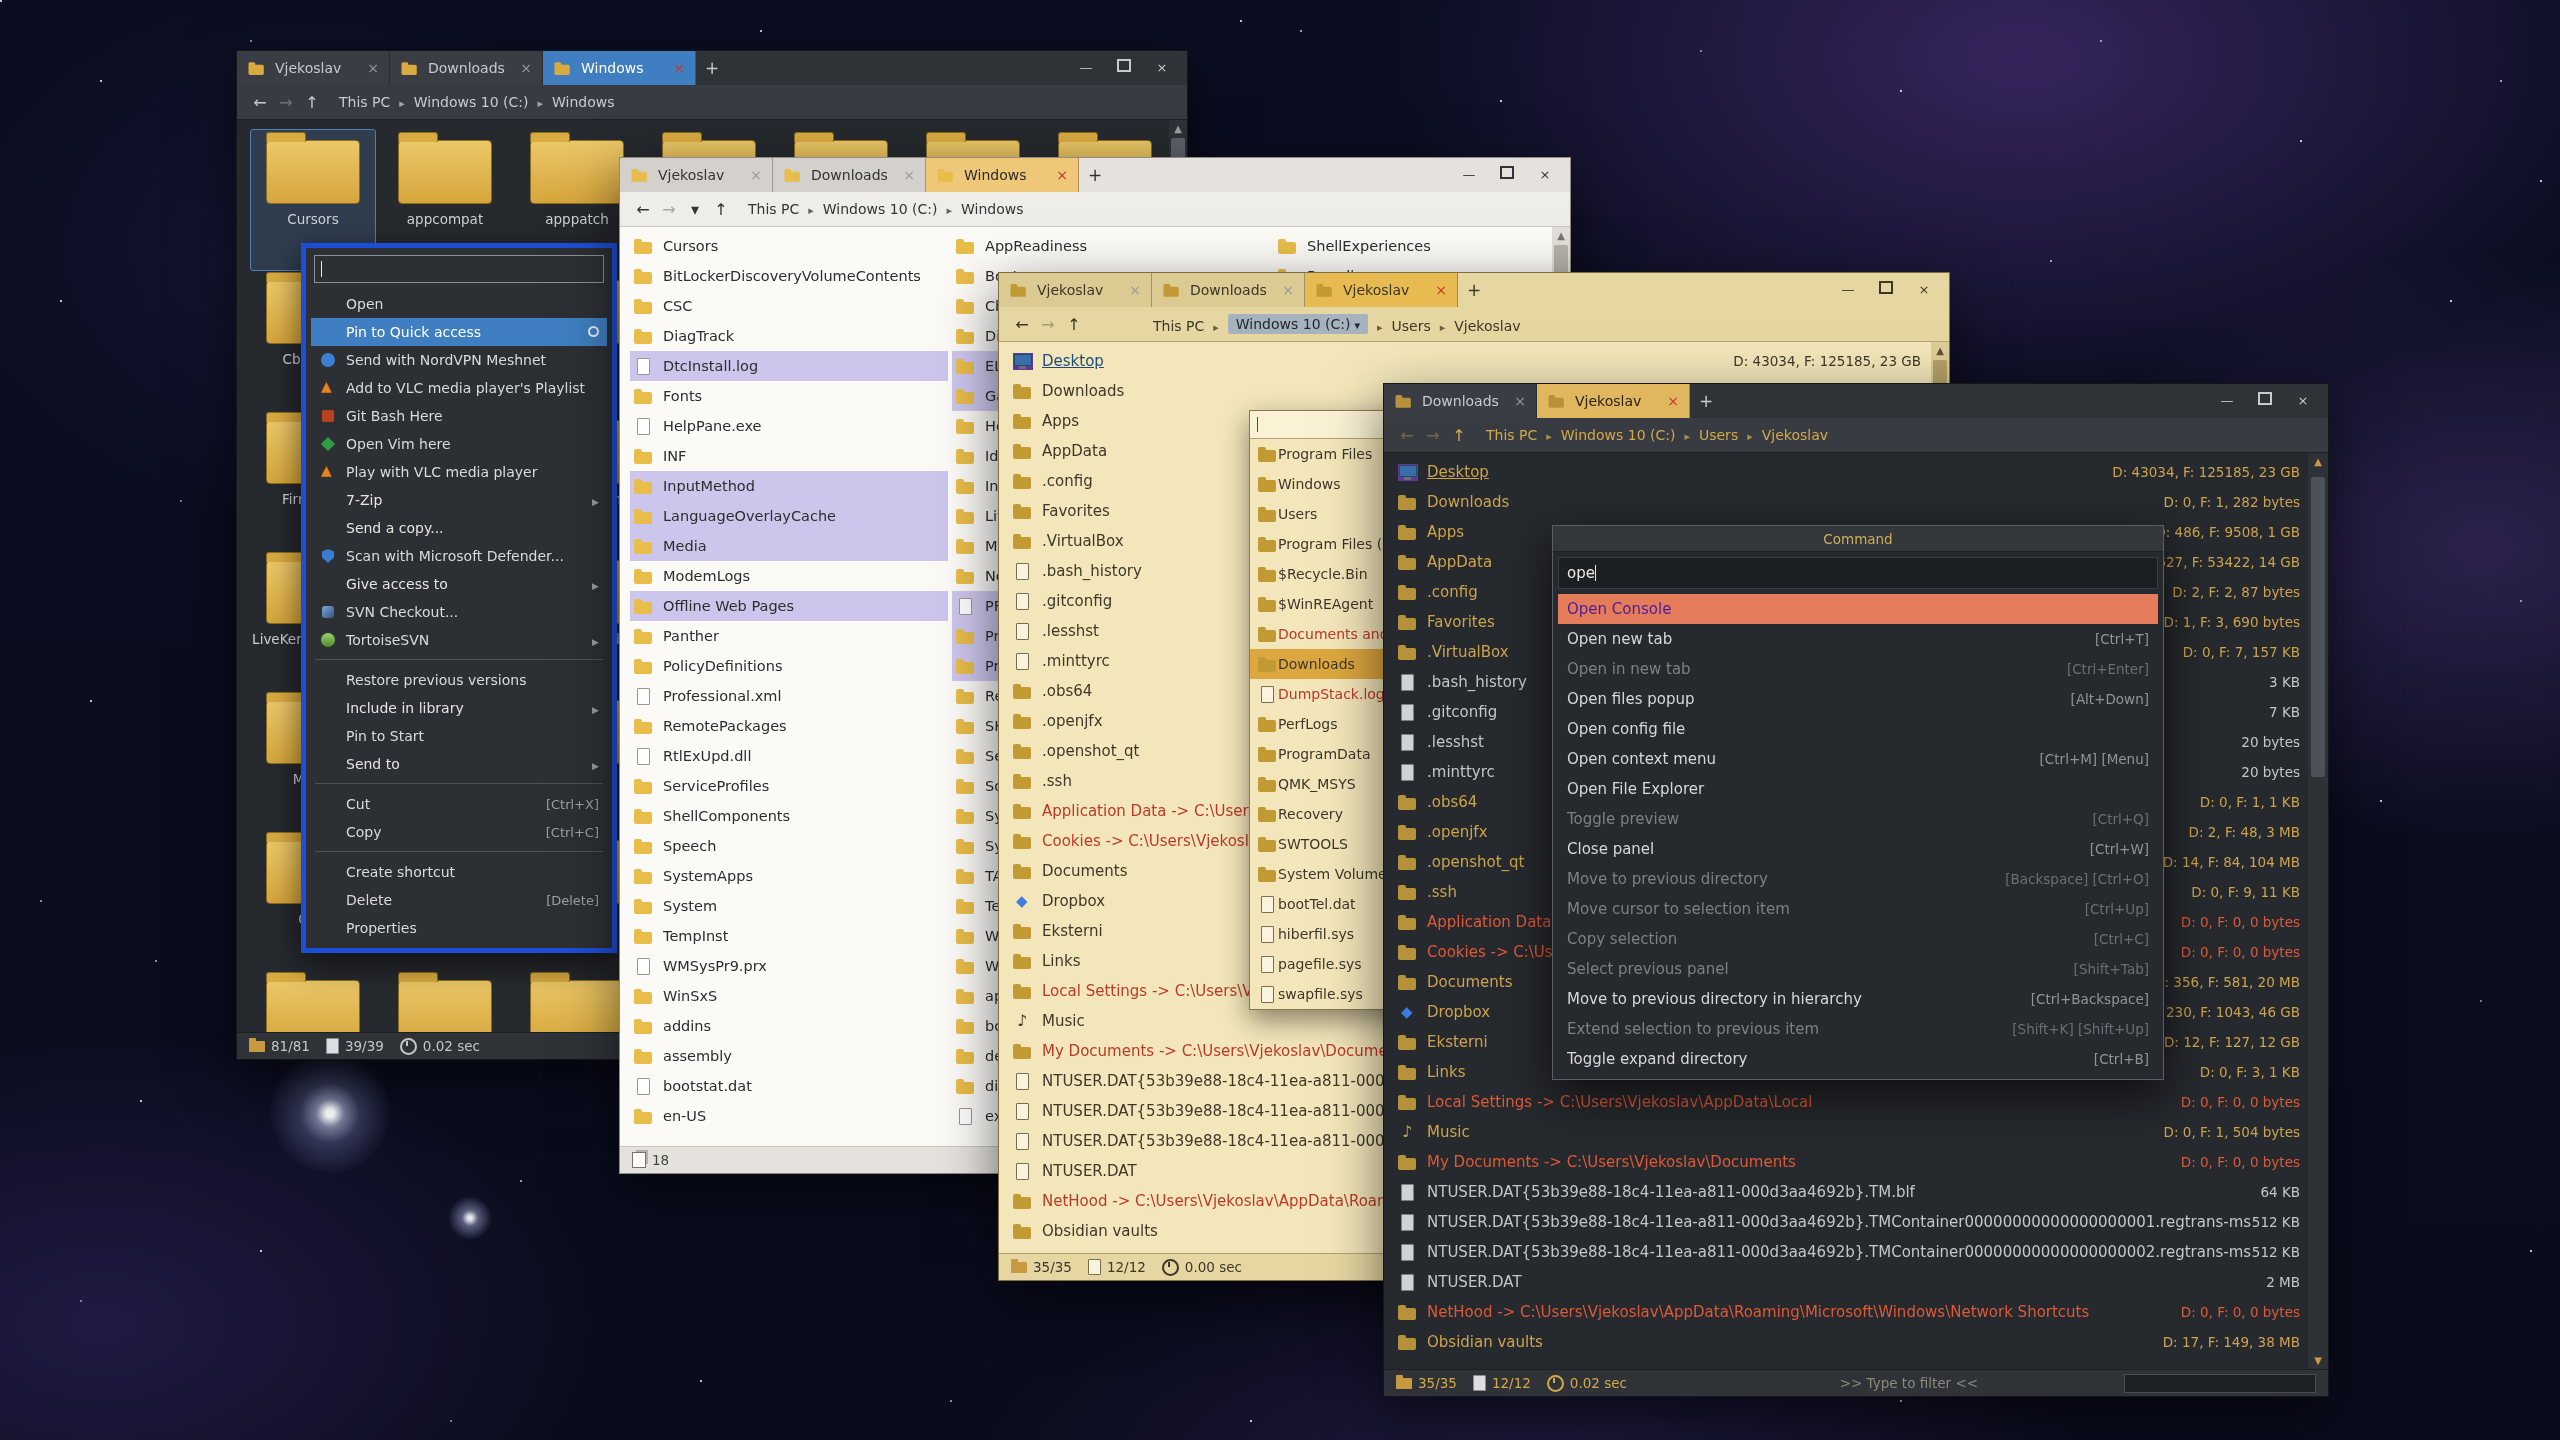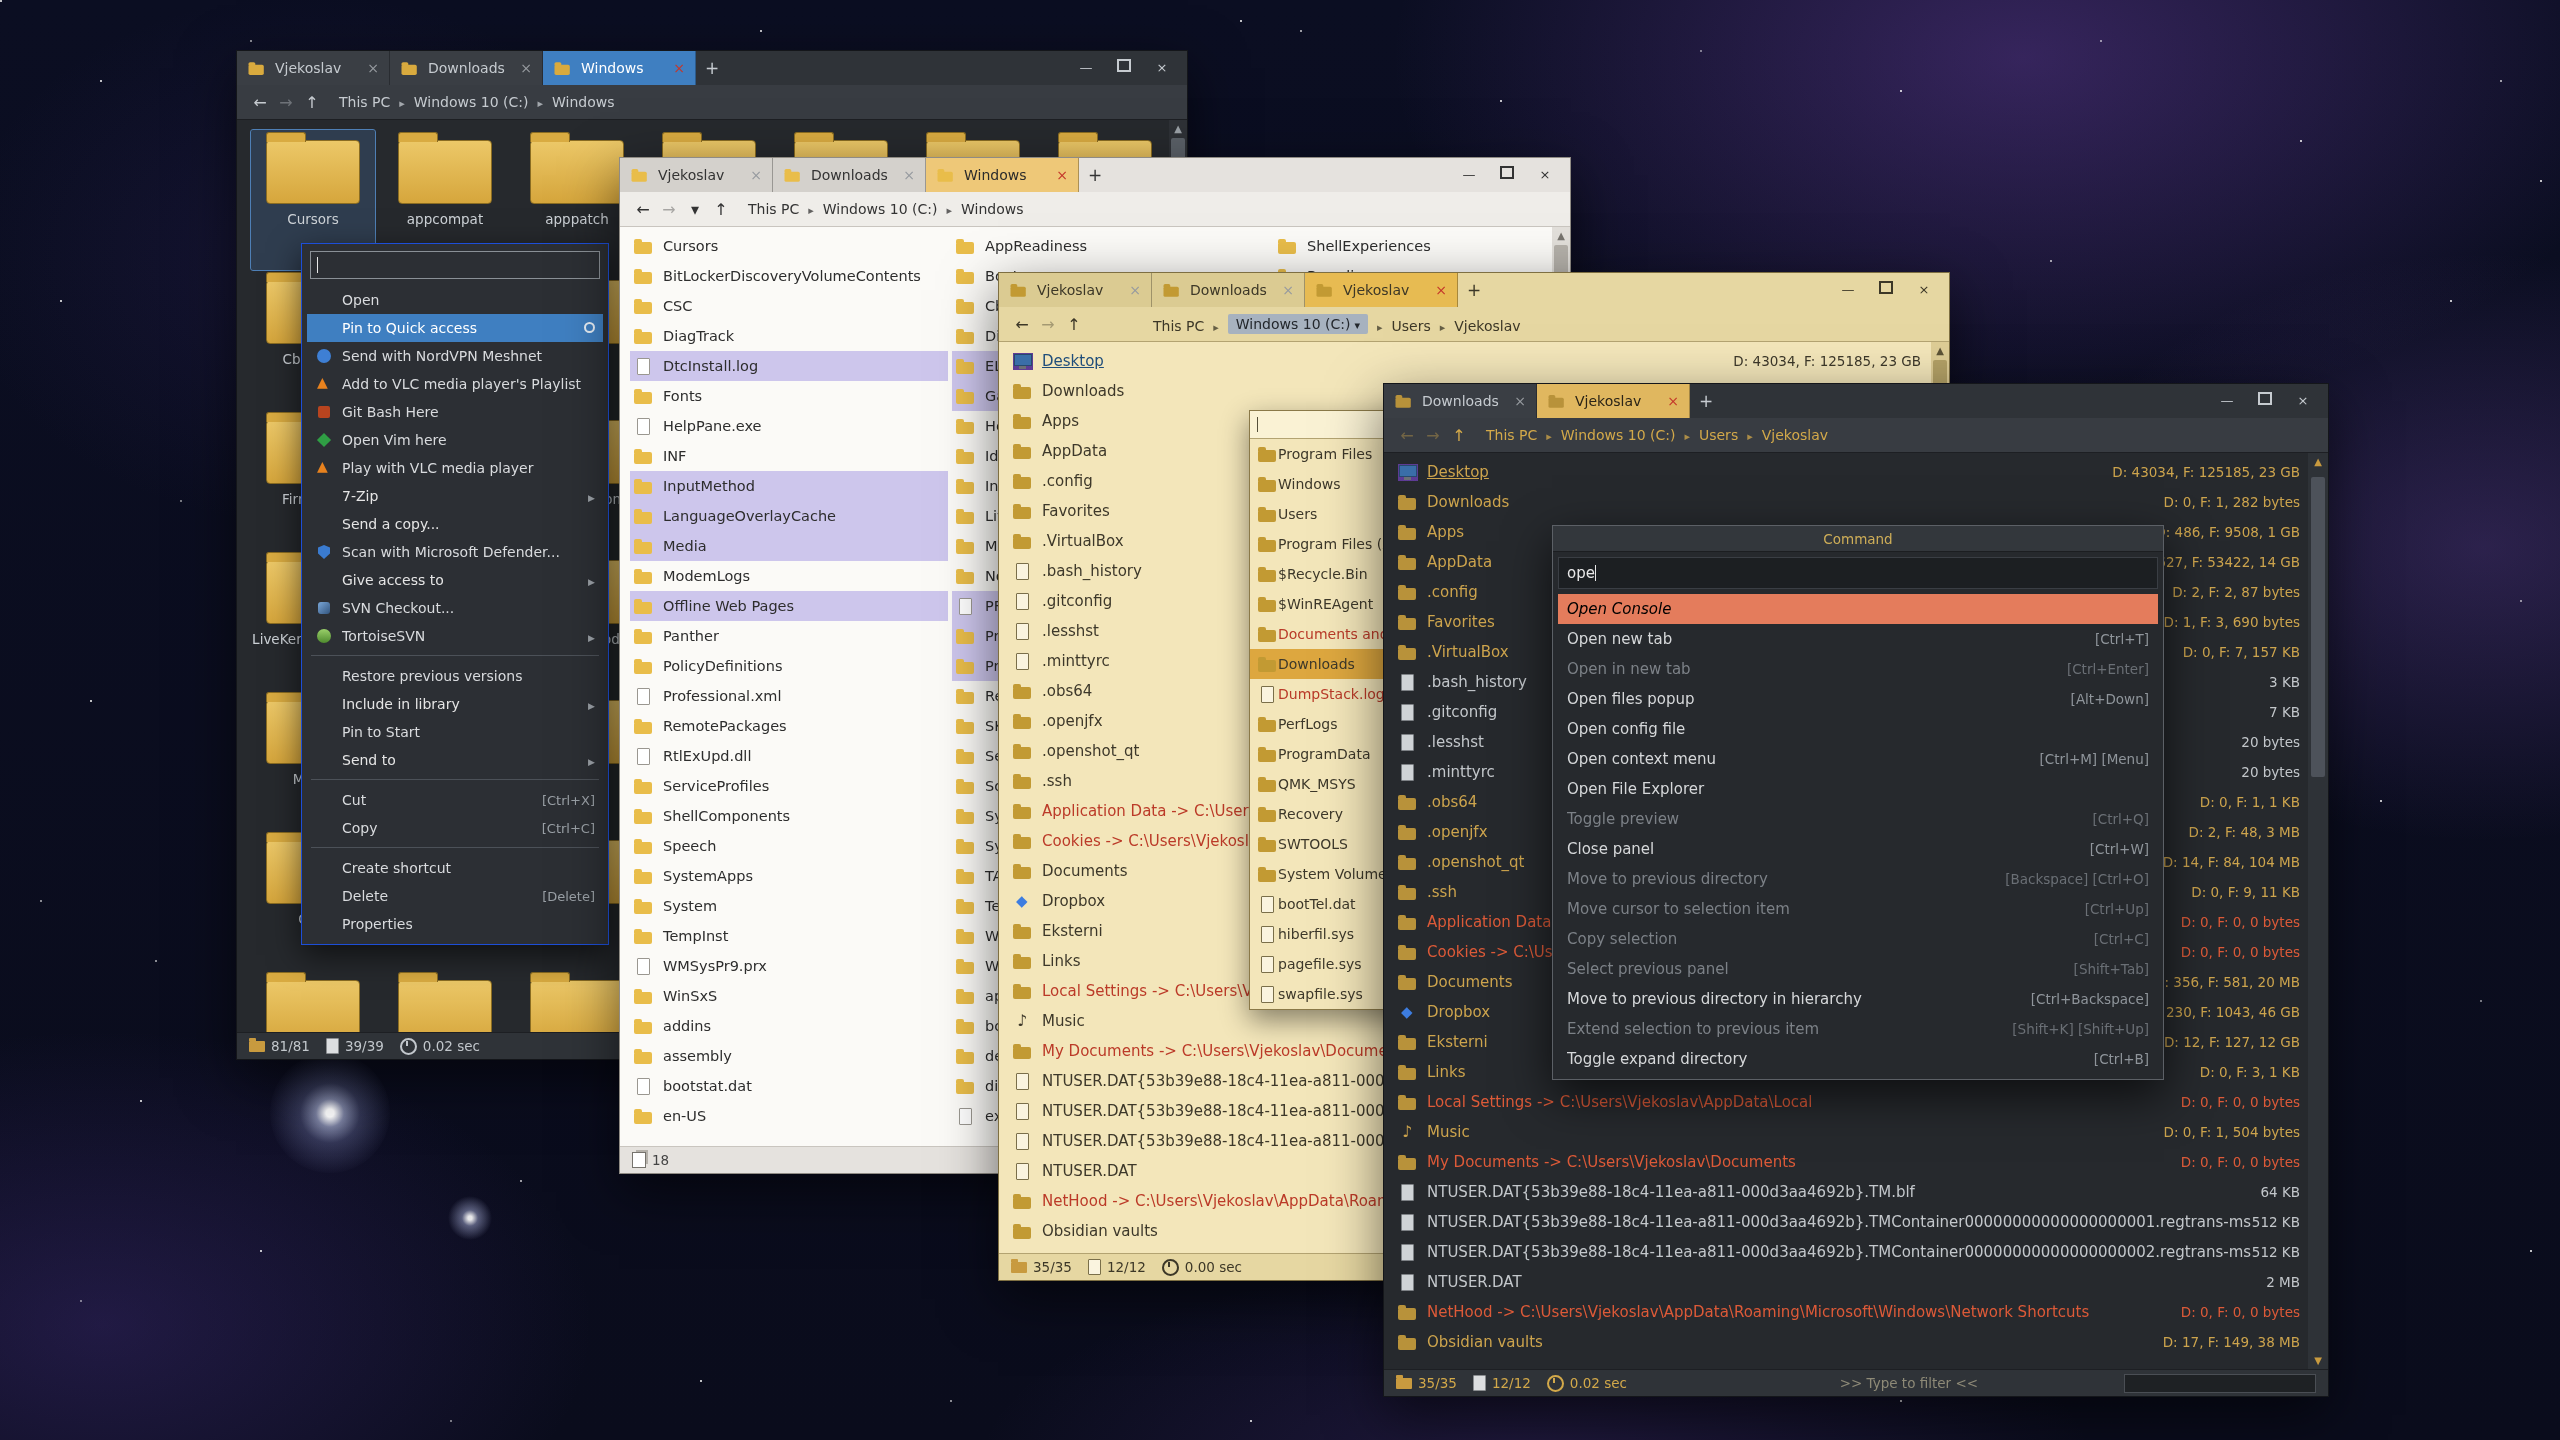--- a/index.html
+++ b/index.html
@@ -131,21 +131,21 @@
   .w2 .sbar{background:#e2dfda;color:#76736d;}
   .w2 .thumb{position:absolute;left:2px;right:2px;top:18px;height:170px;background:#b5b1aa;border-radius:2px;}
   .w3 .sbar{background:#decd96;color:#5c5336;}
   .w3 .thumb{position:absolute;left:2px;right:2px;top:18px;height:260px;background:#b3a166;border-radius:2px;}
   .w4 .sbar{width:20px;background:#2e3237;color:#c89a3f;}
   .w4 .thumb{position:absolute;left:3px;right:3px;top:24px;height:300px;background:#4d525a;border-radius:2px;}
   .sb-up{position:absolute;top:3px;left:0;right:0;}
   .sb-dn{position:absolute;bottom:3px;left:0;right:0;}
 
   
-  .cmenu{position:absolute;left:64px;top:123px;width:296px;background:#2c2f34;border:1px solid #1d4ed8;
+  .cmenu{position:absolute;left:64px;top:123px;width:296px;background:#2c2f34;border:5px solid #1d4ed8;
     box-shadow:0 10px 30px rgba(0,0,0,.6);padding:6px 5px;z-index:20;color:#d9dbde;font-size:14px;}
   .cm-input{height:26px;border:1px solid #8a9096;margin:1px 3px 7px;display:flex;align-items:center;padding:0 6px;}
   .tcaret{width:1px;height:16px;background:#e8e8e8;display:inline-block;}
   .cm-row{height:28px;display:flex;align-items:center;padding:0 8px;position:relative;}
   .cm-row.hl{background:#3f7fc1;color:#fff;}
   .cm-row.dim .cm-label{color:#e5e5e5;}
   .cm-ico{width:18px;height:18px;margin-right:9px;position:relative;flex:none;}
   .cm-label{flex:1;white-space:nowrap;overflow:hidden;}
   .cm-sc{color:#9aa0a6;font-size:13px;margin-left:12px;}
   .cm-row.sepafter{margin-bottom:12px;}
@@ -174,21 +174,21 @@
   .palette{position:absolute;left:168px;top:72px;width:610px;background:#26292d;border:1px solid #5c6066;
     box-shadow:0 16px 44px rgba(0,0,0,.65);z-index:25;padding-bottom:5px;}
   .pal-title{height:25px;background:#33373c;color:#cfae58;display:flex;align-items:center;justify-content:center;
     font-size:13.5px;border-bottom:1px solid #1c1e21;}
   .pal-input{height:30px;background:#1c1f22;margin:5px;display:flex;align-items:center;padding:0 8px;
     color:#e9e9e9;font-size:15px;border:1px solid #3a3e44;}
   .pal-rows{padding:0 5px;}
   .pal-row{height:30px;display:flex;align-items:center;padding:0 9px;font-size:15px;color:#d6d8da;}
   .pal-row .pl{flex:1;white-space:nowrap;overflow:hidden;}
   .pal-row .ps{color:#8f959b;font-size:13.5px;margin-left:14px;white-space:nowrap;}
-  .pal-row.hl{background:#e47c5c;color:#000000;font-style:italic;}
+  .pal-row.hl{background:#e47c5c;color:#4c1d95;}
   .pal-row.dim{color:#7c8187;}
   .pal-row.dim .ps{color:#6a6f75;}
 
   
   .mfold{display:inline-block;width:16px;height:11px;border-radius:1px;position:relative;background:#c89a3f;flex:none;}
   .mfold::before{content:"";position:absolute;top:-3px;left:0;width:7px;height:3px;border-radius:1px 1px 0 0;background:inherit;}
   .mfile{display:inline-block;width:11px;height:14px;background:#dcdee0;border:1px solid #8a8d90;border-radius:1px;flex:none;}
   .t-tan .mfile{background:#faf4df;border-color:#7a6f4a;}
   .mclock{display:inline-block;width:13px;height:13px;border:2px solid currentColor;border-radius:50%;position:relative;flex:none;}
   .mclock::after{content:"";position:absolute;left:4px;top:1px;width:2px;height:5px;background:currentColor;}

